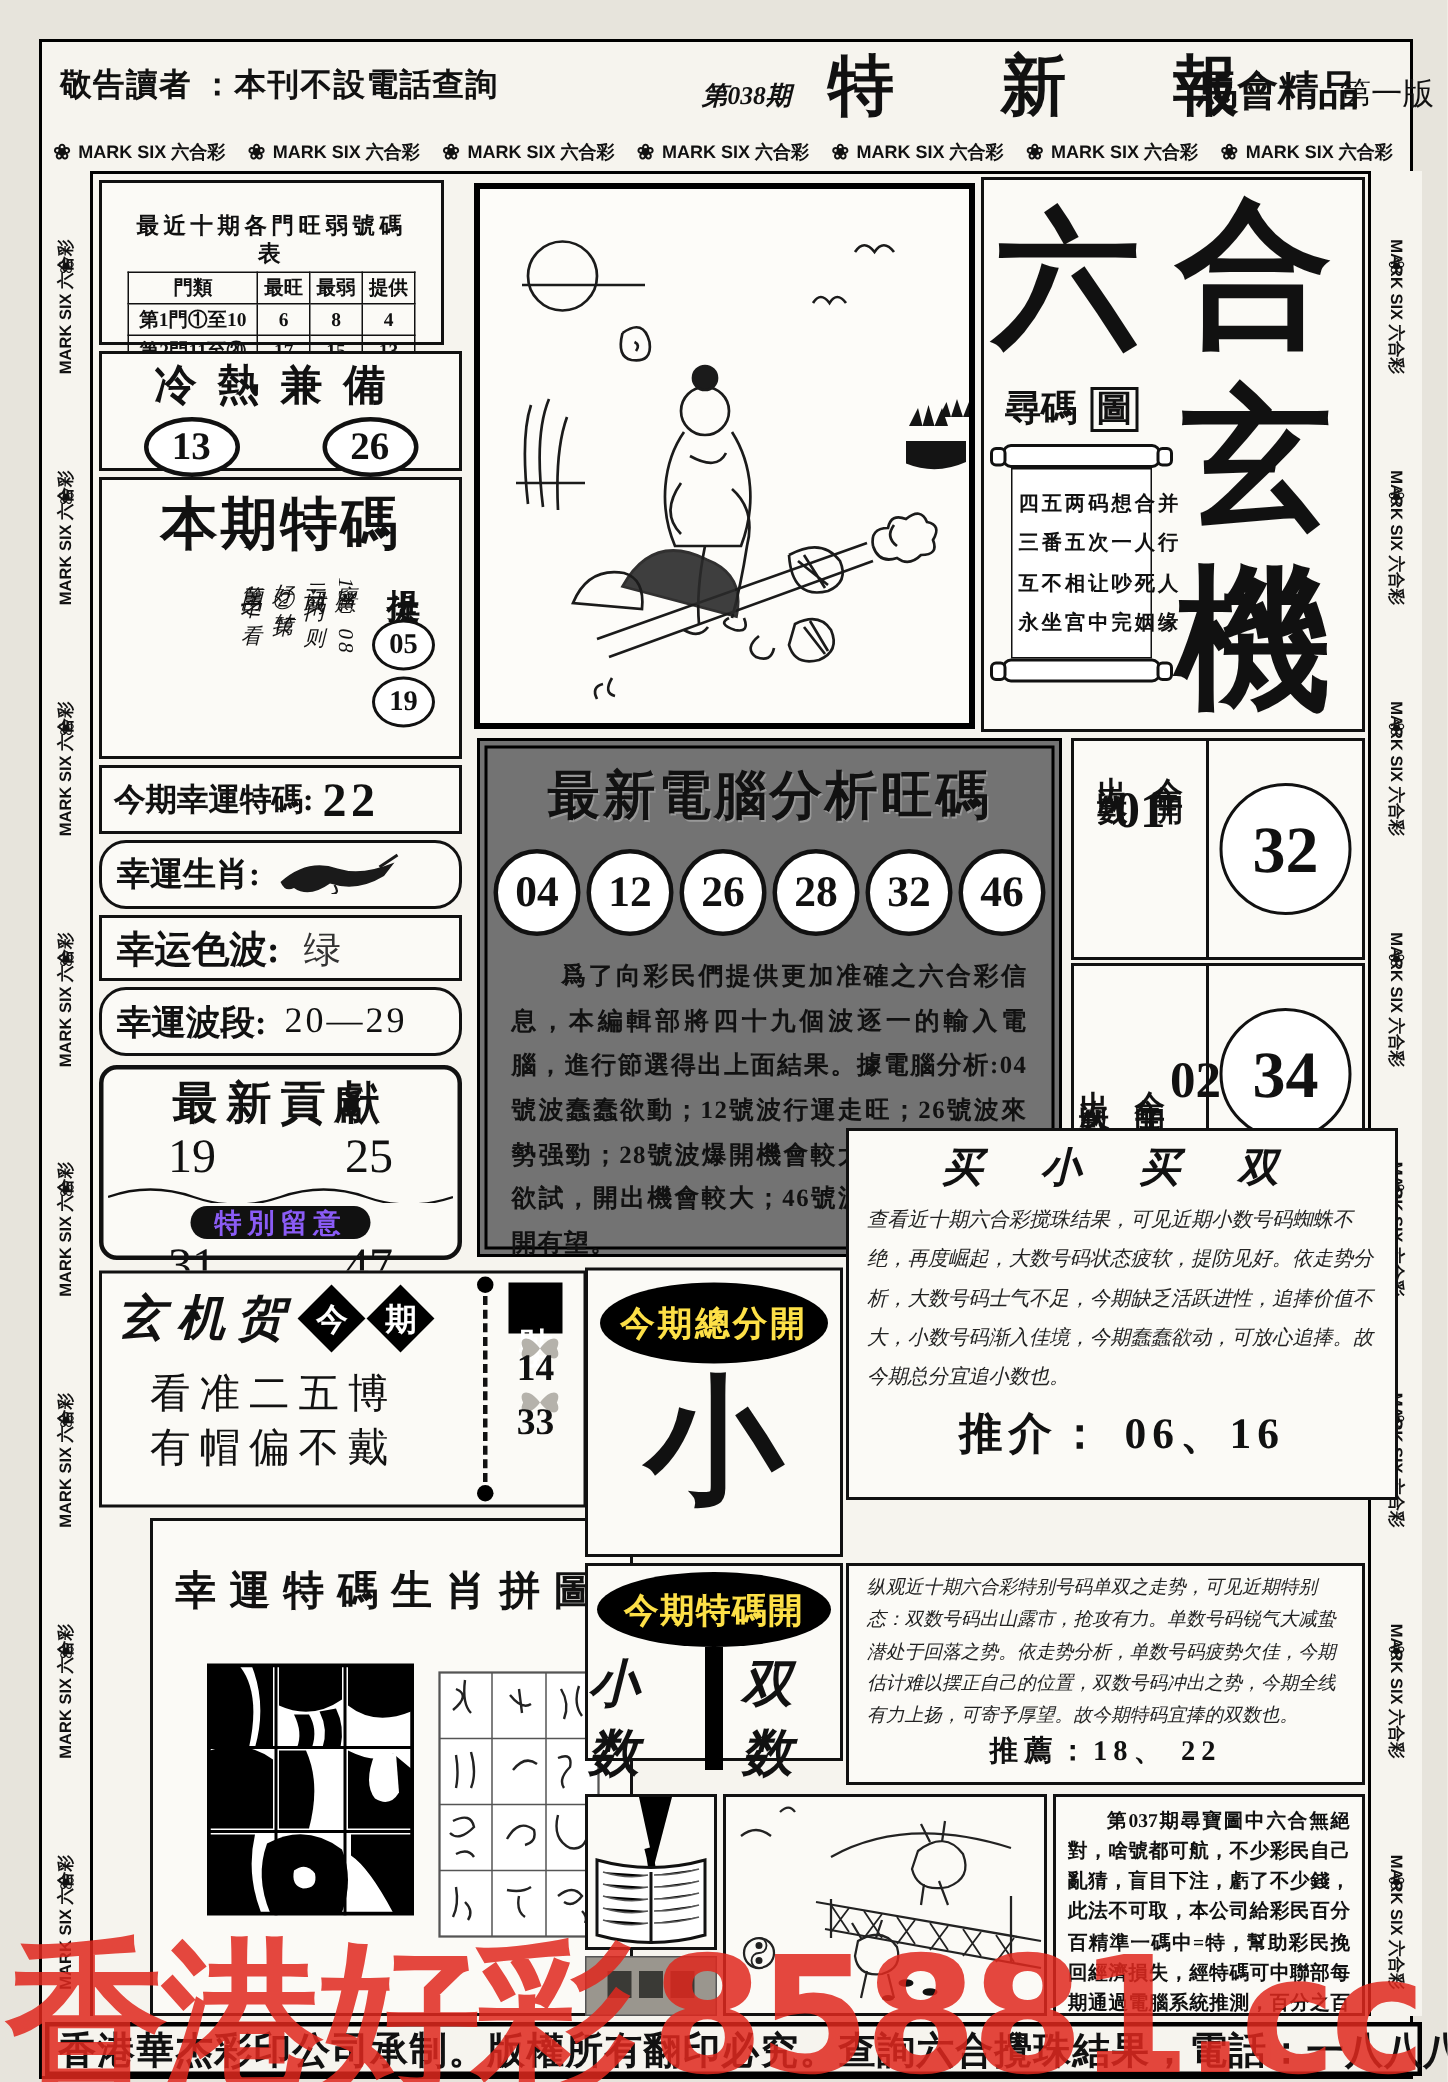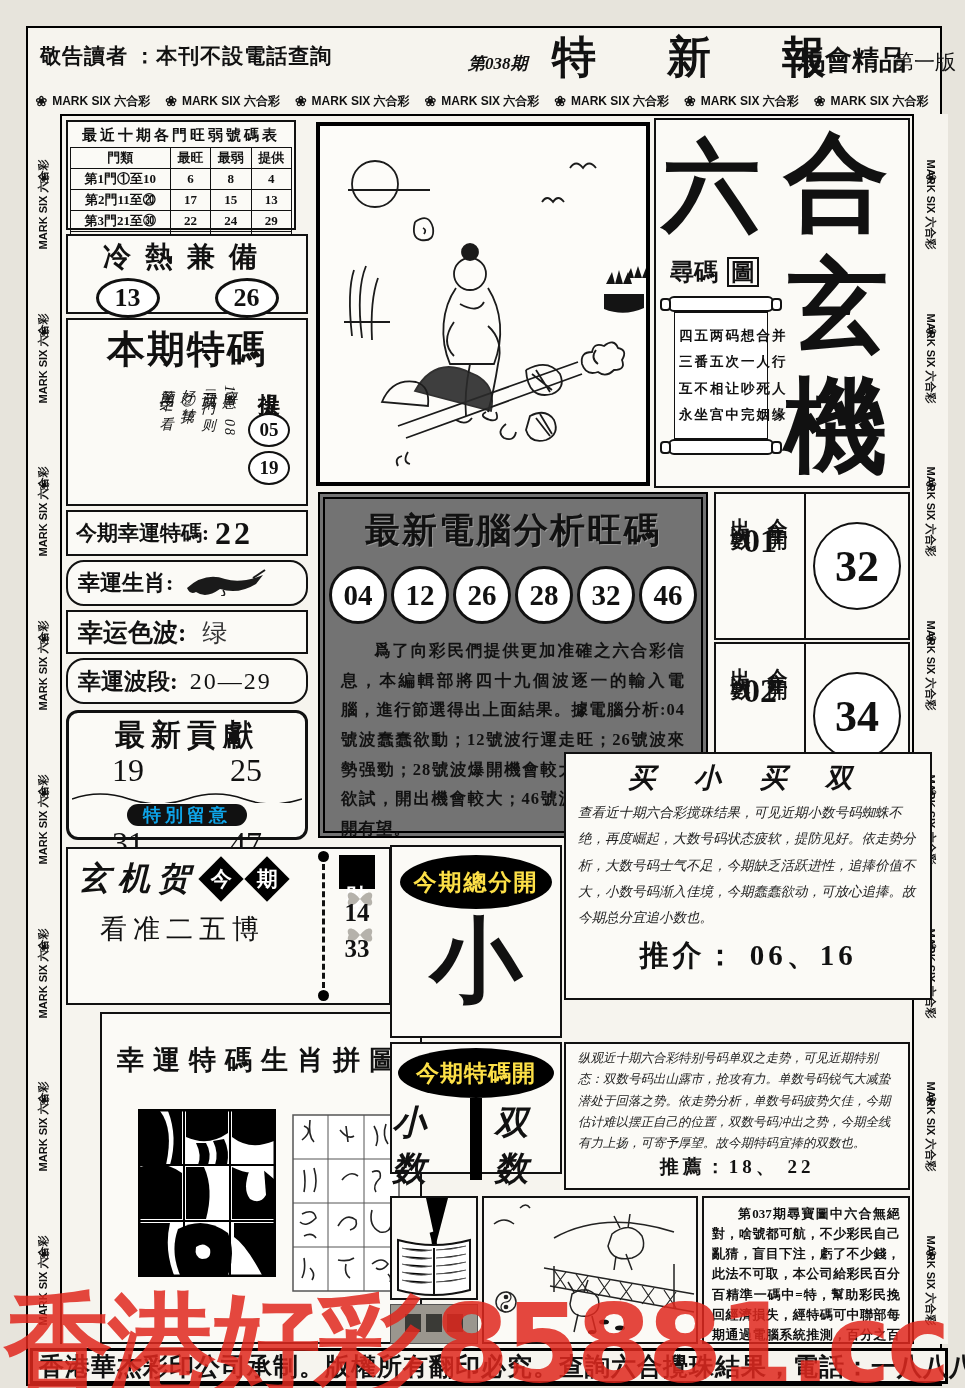--- a/index.html
+++ b/index.html
@@ -31,21 +31,21 @@
   table.ht th,table.ht td{border:1px solid #111;text-align:center;padding:1px 2px;font-weight:bold;}
   
   .circ{border:3px solid #111;border-radius:50%;display:inline-flex;align-items:center;justify-content:center;font-weight:bold;background:#fff;}
   
   .diamond{width:32px;height:32px;background:#000;transform:rotate(45deg);display:inline-flex;align-items:center;justify-content:center;margin:0 7px;}
   .diamond>span{transform:rotate(-45deg);color:#fff;font-weight:bold;font-size:21px;}
   .badge-ellipse{background:#000;color:#fde047;border-radius:50%;font-weight:bold;display:flex;align-items:center;justify-content:center;}
   .dashline{border-left:3px dashed #111;position:relative;}
   .dashline::before,.dashline::after{content:"";position:absolute;left:-7px;width:11px;height:11px;border-radius:50%;background:#000;}
   .dashline::before{top:-4px;} .dashline::after{bottom:-4px;}
-  .pill{background:#111;color:#0ea5e9;border-radius:16px;padding:1px 16px;font-weight:bold;font-size:22px;letter-spacing:4px;}
+  .pill{background:#111;color:#8b5cf6;border-radius:16px;padding:1px 16px;font-weight:bold;font-size:22px;letter-spacing:4px;}
   .scroll-roller{height:12px;background:#fff;border:2px solid #111;border-radius:6px;position:relative;margin:0 10px;}
   .scroll-roller::before,.scroll-roller::after{content:"";position:absolute;top:0px;width:7px;height:9px;border:2px solid #111;border-radius:4px;background:#fff;}
   .scroll-roller::before{left:-10px;}.scroll-roller::after{right:-10px;}
   .poem-line{font-size:13.5px;font-weight:bold;letter-spacing:2px;white-space:nowrap;line-height:1.95;}
   .hand{font-style:italic;}
   .watermark{font-family:"DejaVu Sans",sans-serif;font-weight:bold;color:#e0281e;opacity:.85;white-space:nowrap;}
 </style>
 </head>
 <body>
 
@@ -151,21 +151,21 @@
   <div class="vunit">
       <span class="flower">❀</span>
       <span class="vtext rotR">MARK SIX 六合彩</span>
     </div>
   <div class="vunit">
       <span class="flower">❀</span>
       <span class="vtext rotR">MARK SIX 六合彩</span>
     </div>
 </div>
 
-<div class="abs box" style="left:66px;top:120px;width:230px;height:110px;padding:2px;">
+<div class="abs box" style="left:66px;top:120px;width:230px;height:110px;padding:17px;">
   <div class="ht-title">最近十期各門旺弱號碼表</div>
   <table class="ht">
     <tbody>
         <tr>
       <th>門類</th>
       <th>最旺</th>
       <th>最弱</th>
       <th>提供</th>
     </tr>
     <tr>
@@ -272,20 +272,21 @@
       <span class="hand" style="font-size:32px;font-weight:bold;letter-spacing:8px;">玄机贺</span>
       <span class="diamond">
           <span>今</span>
         </span>
       <span class="diamond">
           <span>期</span>
         </span>
     </div>
     <div style="font-size:27px;letter-spacing:6px;margin:10px 0 0 22px;line-height:1.35;">
       <div>看准二五博</div>
+      <div>有帽偏不戴</div>
     </div>
   </div>
   <div class="dashline" style="margin:6px 0;"></div>
   <div style="width:64px;display:flex;flex-direction:column;align-items:center;padding-top:6px;">
     <div style="background:#000;color:#fff;width:36px;padding:4px 0;text-align:center;font-size:22px;font-weight:bold;line-height:1.2;"><span style="writing-mode:vertical-rl;letter-spacing:6px;">貼士</span></div>
     <div style="position:relative;margin-top:10px;font-size:25px;font-weight:bold;">
       <svg width="34" height="20" viewBox="0 0 24 16" style="position:absolute;left:-2px;top:-10px;">
           <path d="M12 8 C6 0 0 2 3 8 C0 14 6 16 12 8 C18 0 24 2 21 8 C24 14 18 16 12 8Z" fill="#b5b2ab"></path>
         </svg>
       <span style="position:relative;">14</span>
@@ -419,21 +420,21 @@
       <span style="writing-mode:vertical-rl;font-size:20px;font-weight:bold;letter-spacing:6px;">出次數</span>
       <span style="writing-mode:vertical-rl;font-size:20px;font-weight:bold;letter-spacing:6px;">今年開</span>
     </div>
     <div style="font-size:34px;font-weight:bold;margin-top:2px;">01</div>
   </div>
   <div class="center" style="flex:1;">
     <span class="circ" style="width:84px;height:84px;border-width:2px;font-size:44px;">32</span>
   </div>
 </div>
 <div class="abs box" style="left:714px;top:642px;width:196px;height:148px;display:flex;">
-  <div style="width:88px;border-right:2px solid #111;display:flex;flex-direction:column;align-items:center;padding-top:8px;">
+  <div style="width:88px;border-right:2px solid #111;display:flex;flex-direction:row;align-items:center;padding-top:8px;">
     <div style="display:flex;gap:10px;">
       <span style="writing-mode:vertical-rl;font-size:20px;font-weight:bold;letter-spacing:6px;">出次數</span>
       <span style="writing-mode:vertical-rl;font-size:20px;font-weight:bold;letter-spacing:6px;">今年開</span>
     </div>
     <div style="font-size:34px;font-weight:bold;margin-top:2px;">02</div>
   </div>
   <div class="center" style="flex:1;">
     <span class="circ" style="width:84px;height:84px;border-width:2px;font-size:44px;">34</span>
   </div>
 </div>

